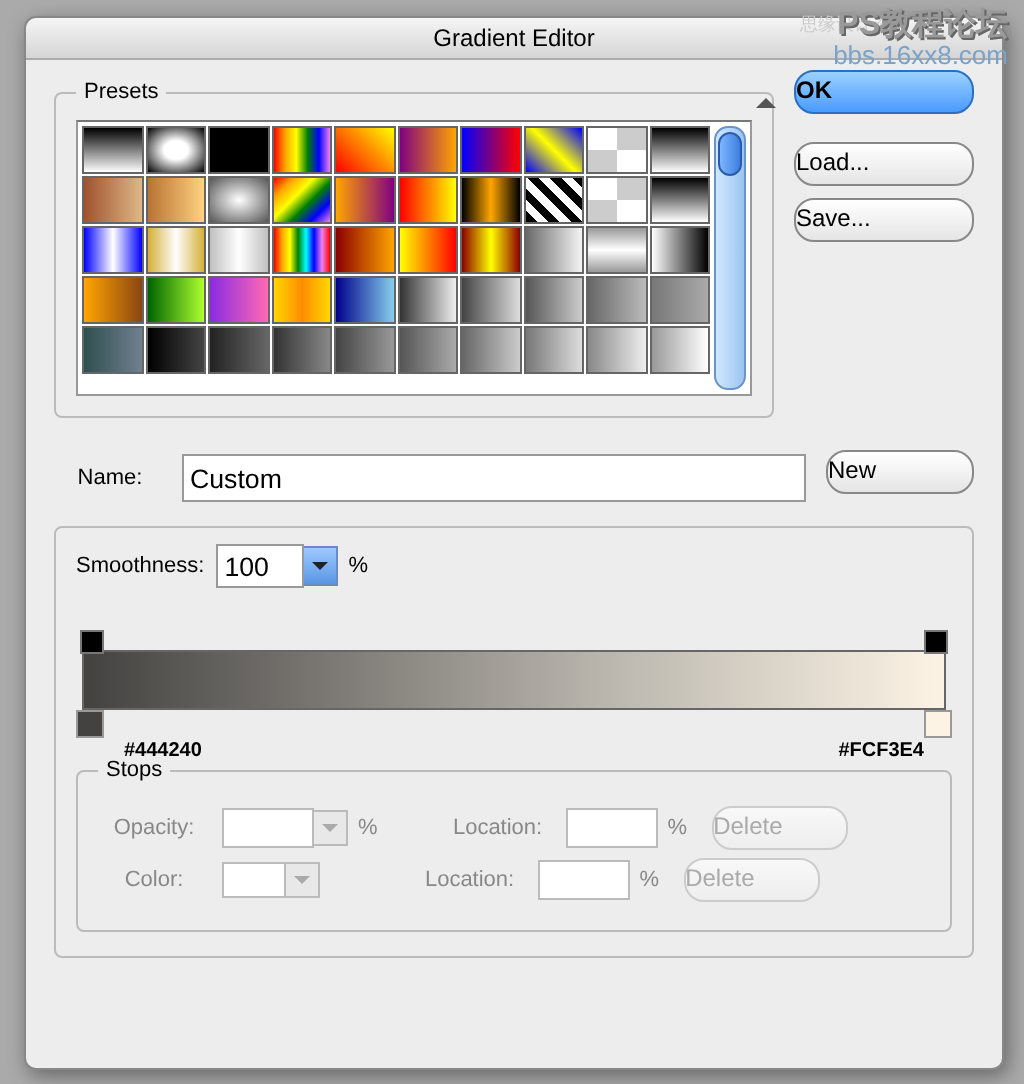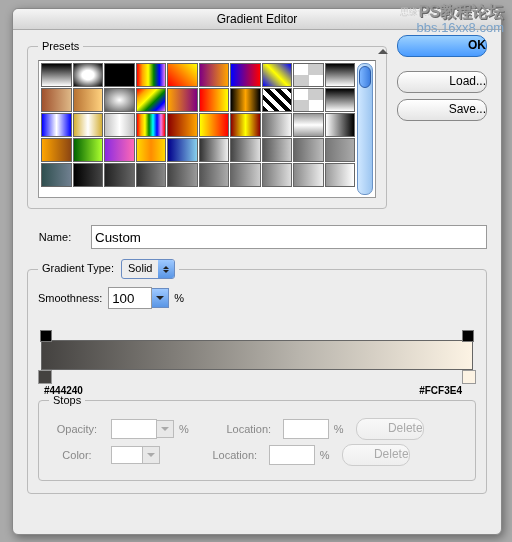--- a/index.html
+++ b/index.html
@@ -12,21 +12,21 @@
 .fs{border:1px solid #bbb;border-radius:4px;padding:8px 10px 10px;margin:0 0 10px;position:relative}
 .fs legend{padding:0 4px;font-size:11px}
 .presets-row{display:flex;align-items:flex-start}
 .panel{flex:1;border:1px solid #999;border-top-color:#777;height:132px;background:#fff;display:flex;padding:2px}
 .grid{flex:1;display:grid;grid-template-columns:repeat(10,1fr);grid-auto-rows:24px;gap:1px}
 .sw{border:1px solid #666}
 .scroll{width:14px;margin-left:2px;background:linear-gradient(90deg,#cfe7ff,#9cc5f0);border:1px solid #6a93c7;border-radius:7px;position:relative}
 .thumb{position:absolute;top:2px;left:1px;right:1px;height:20px;background:linear-gradient(90deg,#7db6ff,#3d7ee0);border-radius:6px;border:1px solid #2c5ca8}
 .tri{position:absolute;top:-3px;right:-2px;width:0;height:0;border-left:5px solid transparent;border-right:5px solid transparent;border-bottom:5px solid #555}
 .btncol{width:90px;margin-left:10px;margin-top:-5px}
-.btn{display:block;width:88px;height:20px;margin:0 0 6px;border:1px solid #888;border-radius:10px;background:linear-gradient(#fff,#e5e5e5);text-align:right;line-height:19px;font-size:12px;cursor:pointer}
+.btn{display:block;width:88px;height:20px;margin:0 0 6px;border:1px solid #888;border-radius:10px;background:linear-gradient(#fff,#e5e5e5);text-align:left;line-height:19px;font-size:12px;cursor:pointer}
 .btn.default{background:linear-gradient(#9bd1ff,#4a9bff);border-color:#2a6fc0;color:#000;font-weight:bold}
 .row{display:flex;align-items:center;margin:6px 0 10px}
 .lbl{width:56px;text-align:center;margin-right:8px}
 input[type=text],select{font:11px inherit;padding:2px 3px;border:1px solid #999;background:#fff}
 .name{flex:1;height:18px}
 .btn-pill{margin-left:10px}
 .sel-wrap{display:inline-flex;border:1px solid #6a8cc2;border-radius:3px;overflow:hidden;height:18px}
 .sel-text{padding:2px 6px;font-size:11px}
 .sel-arrow{width:16px;background:linear-gradient(#9ec9ff,#5a96e5);display:flex;flex-direction:column;align-items:center;justify-content:center}
 .sel-arrow:before{content:'';border-left:3px solid transparent;border-right:3px solid transparent;border-bottom:3px solid #222;margin-bottom:1px}
@@ -40,21 +40,21 @@
 .gbar-wrap{position:relative;padding:8px 3px 24px}
 .stop-top,.stop-bot{position:absolute;width:10px;height:10px;background:#000;border:1px solid #777}
 .stop-top{top:-2px}
 .stop-top.r{right:2px;background:#000}
 .stop-top.l{left:2px;background:#000}
 .gbar{height:28px;border:1px solid #666;background:linear-gradient(90deg,#444240,#b9b5ad 60%,#fcf3e4)}
 .cstop{position:absolute;bottom:10px;width:12px;height:12px;border:1px solid #999}
 .cstop.l{left:0;background:#444240}
 .cstop.r{right:0;background:#fcf3e4}
 .cval{position:absolute;bottom:-2px;font-size:10px;font-weight:bold}
-.cval.l{left:6px}
+.cval.l{left:24px}
 .cval.r{right:14px}
 .stops-row{display:flex;align-items:center;margin:4px 0}
 .stops-row label{width:56px;text-align:center;margin-right:6px;color:#888}
 .stops-row input{width:38px;height:14px;background:#fff;border:1px solid #bbb}
 .stops-row .drop{height:16px;border-color:#bbb;background:#e8e8e8}
 .stops-row .drop:after{border-top-color:#aaa}
 .stops-row .loc{margin-left:32px}
 .cwell{width:30px;height:16px;border:1px solid #bbb;margin-right:0;background:#fff}
 .btn[disabled]{color:#aaa;background:linear-gradient(#f8f8f8,#eee);cursor:default;border-color:#ccc}
 </style>
@@ -135,30 +135,24 @@
         <div class="btn default">OK</div>
         <div style="height:8px"></div>
         <div class="btn">Load...</div>
         <div class="btn">Save...</div>
       </div>
     </div>
 
     <div class="row">
       <span class="lbl">Name:</span>
       <input type="text" class="name" value="Custom" style="">
+      <div class="btn btn-pill" style="width:72px">New</div>
     </div>
 
     <fieldset class="fs">
-      <legend>
-        <span>Gradient Type:</span>
-        <span class="sel-wrap" style="vertical-align:middle;margin-left:4px">
-          <span class="sel-text">Solid</span>
-          <span class="sel-arrow"></span>
-        </span>
-      </legend>
 
       <div class="smooth">
         <label>Smoothness:</label>
         <input type="text" value="100" style="">
         <span class="drop"></span>
         <span class="pct">%</span>
       </div>
 
       <div class="gbar-wrap">
         <span class="stop-top l"></span>

